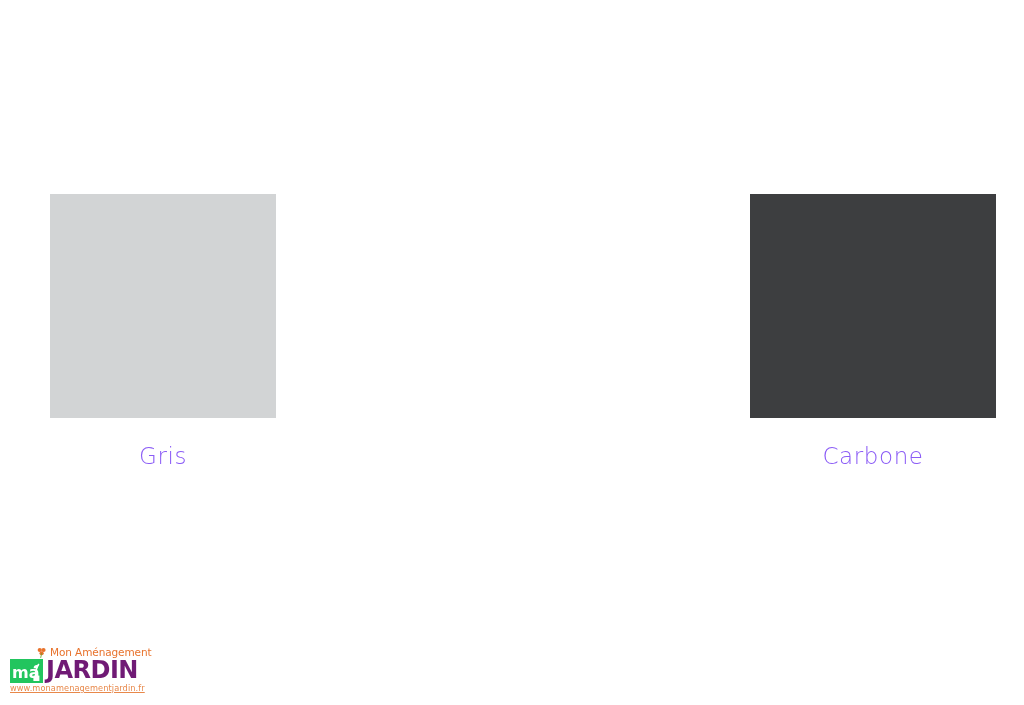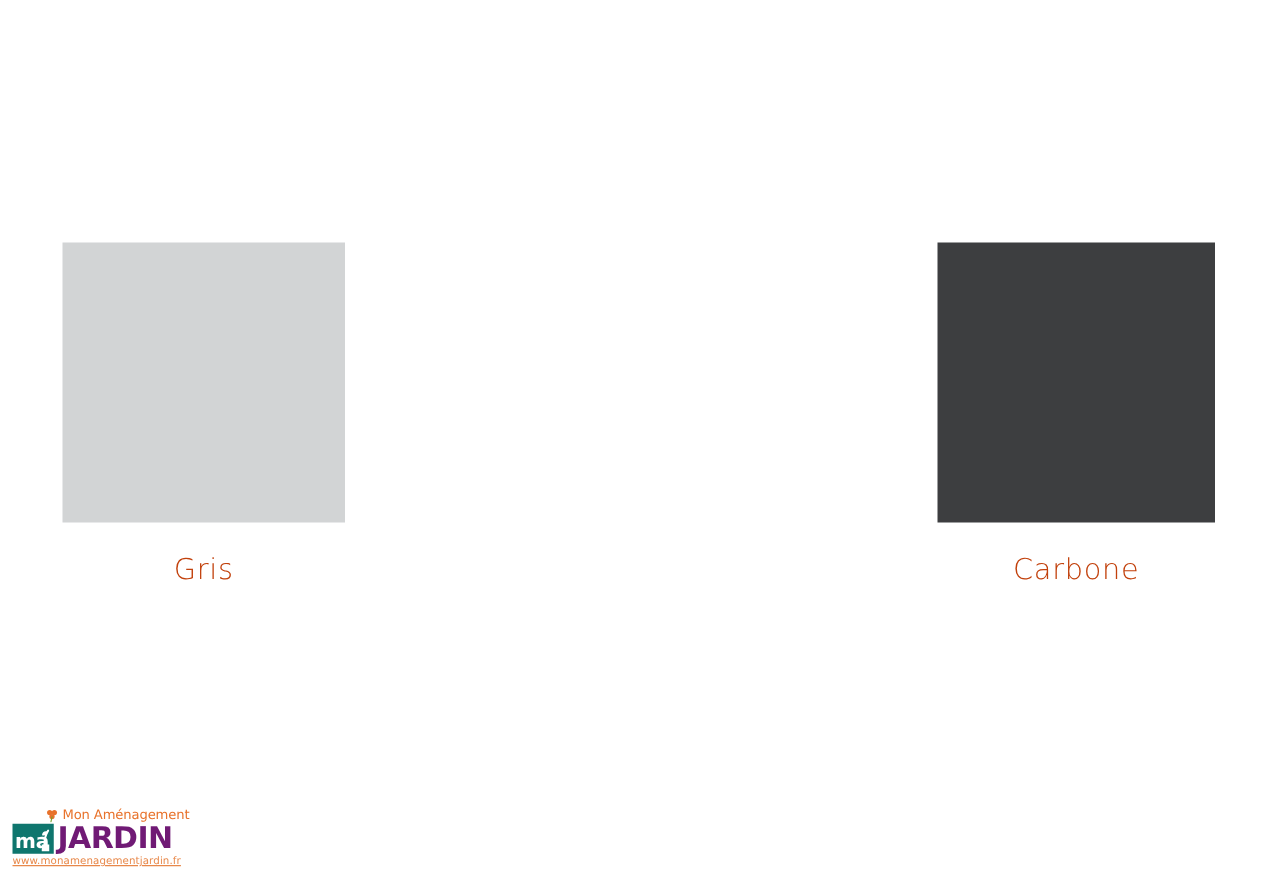--- a/index.html
+++ b/index.html
@@ -24,37 +24,37 @@
     height: 705px;
   }
 
   
   .swatch-group {
     position: absolute;
     top: 194px;
   }
   .swatch-group.g0 { left: 50px;  width: 226px; }
   .swatch-group.g1 { left: 400px; width: 227px; }
-  .swatch-group.g2 { left: 750px; width: 222px; }
+  .swatch-group.g2 { left: 750px; width: 246px; }
 
   .swatch-chip {
     width: 100%;
     height: 224px;
     display: block;
   }
 
   .swatch-label {
     display: block;
     text-align: center;
     margin-top: 26px;
     font-family: "DejaVu Sans", "Liberation Sans", sans-serif;
     font-size: 23px;
     font-weight: 300;
     letter-spacing: 0.6px;
-    color: #c2410c;
+    color: #8b5cf6;
     line-height: 1.1;
     white-space: nowrap;
   }
 
   
   #logo {
     position: absolute;
     left: 10px;
     top: 646px;
     width: 126px;
@@ -143,21 +143,21 @@
     <div class="logo-toprow">
       <svg class="logo-clover-icon" viewBox="0 0 22 22">
         <circle cx="7.5" cy="6" r="4.2" fill="#e8722b"></circle>
         <circle cx="15" cy="6" r="4.2" fill="#e8722b"></circle>
         <circle cx="11.2" cy="12.5" r="4.2" fill="#e8722b"></circle>
         <path d="M11.2 13 L9.5 21" stroke="#76a22d" stroke-width="1.8" fill="none" stroke-linecap="round"></path>
       </svg>
       <span class="logo-tagline" style="color: rgb(232, 114, 43);">Mon Aménagement</span>
     </div>
 
-    <div class="logo-mark" style="background-color: #0f766e;">
+    <div class="logo-mark" style="background-color: #22c55e;">
       <svg width="33" height="24" viewBox="0 0 33 24">
         <text x="2" y="19" font-family="DejaVu Sans, sans-serif" font-size="16" font-weight="700" fill="#ffffff">ma</text>
         <path d="M25.5 17.5 C25.5 12 26.5 8.5 28.5 5.5" stroke="#ffffff" stroke-width="1.6" fill="none" stroke-linecap="round"></path>
         <path d="M28.3 6.2 C25.6 5.4 23.8 6.6 23.6 9.2 C26.2 9.8 28.1 8.6 28.3 6.2 Z" fill="#ffffff"></path>
         <rect x="23.4" y="16.6" width="6" height="5.4" fill="#ffffff"></rect>
       </svg>
     </div>
 
     <div class="logo-wordmark" style="color: #701a75;">JARDIN</div>
 

